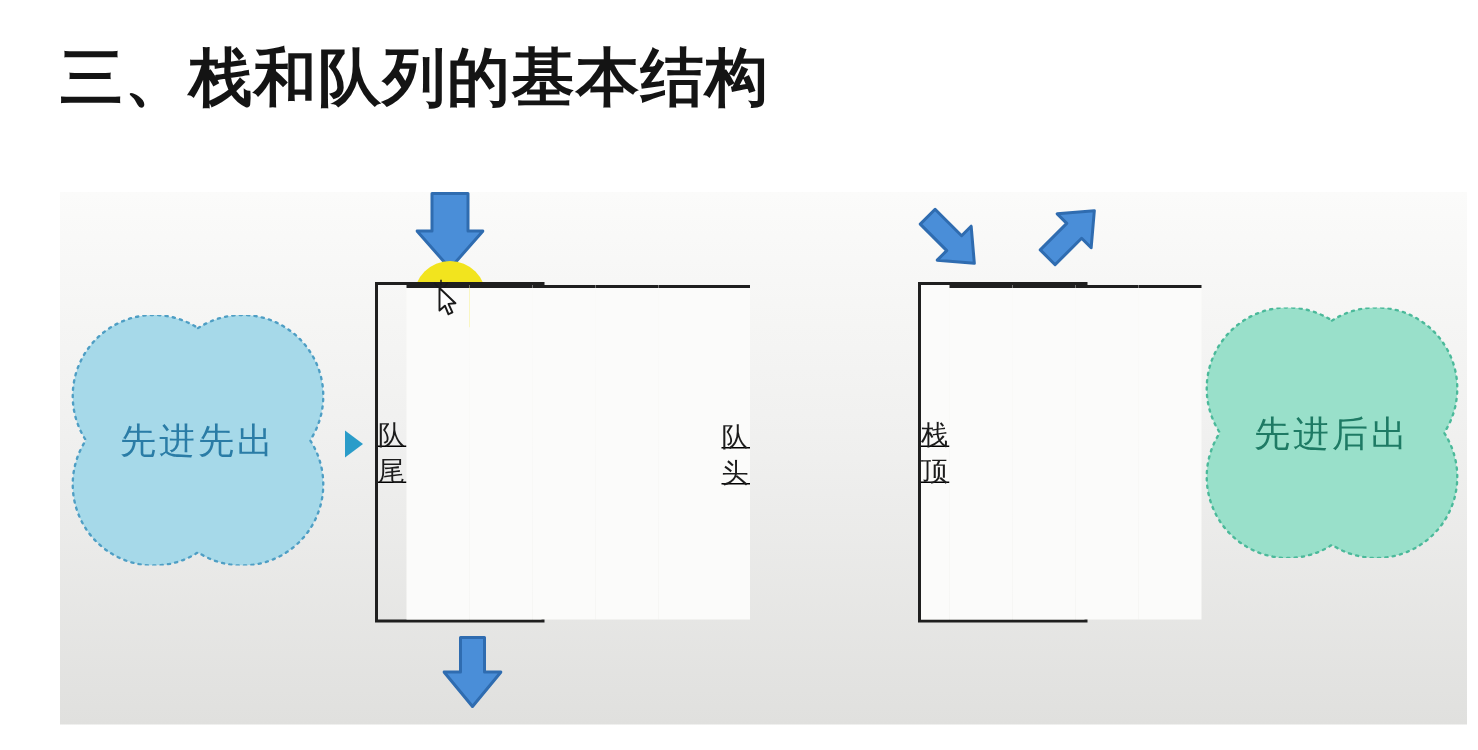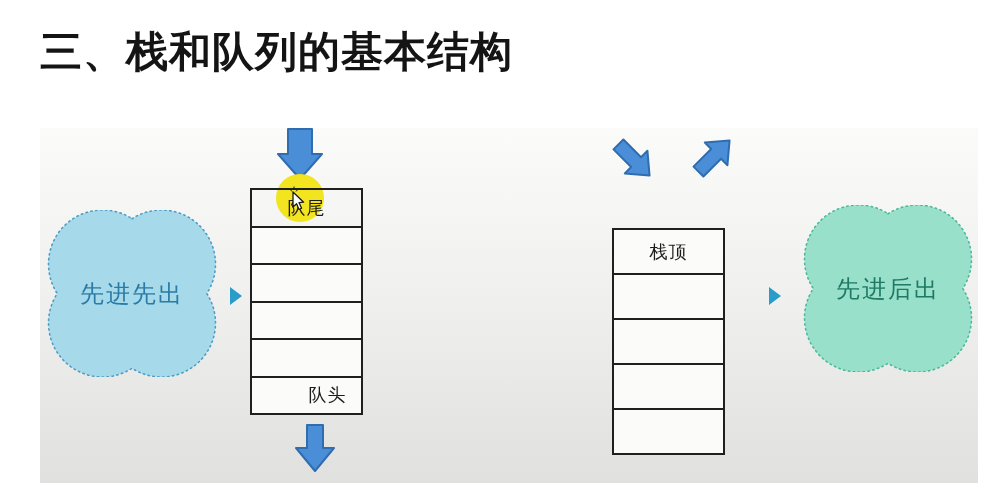--- a/index.html
+++ b/index.html
@@ -20,30 +20,30 @@
   .cloud{position:absolute;width:170px;height:167px;display:flex;align-items:center;justify-content:center;}
   .cloud svg{position:absolute;left:0;top:0;width:100%;height:100%;}
   .cloud .cloud-label{position:relative;z-index:2;font-size:24px;font-weight:400;letter-spacing:2px;}
   .cloud-queue{left:7px;top:82px;}
   .cloud-queue .cloud-label{color:#2a7ca6;}
   .cloud-stack{left:763px;top:77px;}
   .cloud-stack .cloud-label{color:#1e7a64;}
   
   .struct-table{
     position:absolute;width:109px;height:223px;
-    border:2px solid #1f1f1f;display:flex;flex-direction:column;z-index:2;
+    border:2px solid #1f1f1f;display:flex;flex-direction:row;z-index:2;text-decoration:underline;
   }
   .struct-table .cell{
     flex:1;background:#fbfbfa;display:flex;align-items:center;justify-content:center;
     font-size:18px;color:#1c1c1c;letter-spacing:1px;
   }
   .struct-table .cell + .cell{border-top:2px solid #1f1f1f;padding-left:42px;}
   .queue-table{left:210px;top:60px;}
   .queue-table .cell-first{background:transparent;}
-  .stack-table{left:572px;top:60px;margin-top:40px;}
+  .stack-table{left:572px;top:60px;}
   
   .click-highlight{
     position:absolute;left:236px;top:46px;width:48px;height:48px;border-radius:50%;
     background:#f2e41e;z-index:1;
   }
   .cursor-wrap{position:absolute;left:244px;top:58px;width:22px;height:28px;z-index:3;}
   .icon-svg{position:absolute;}
 </style>
 </head>
 <body>

